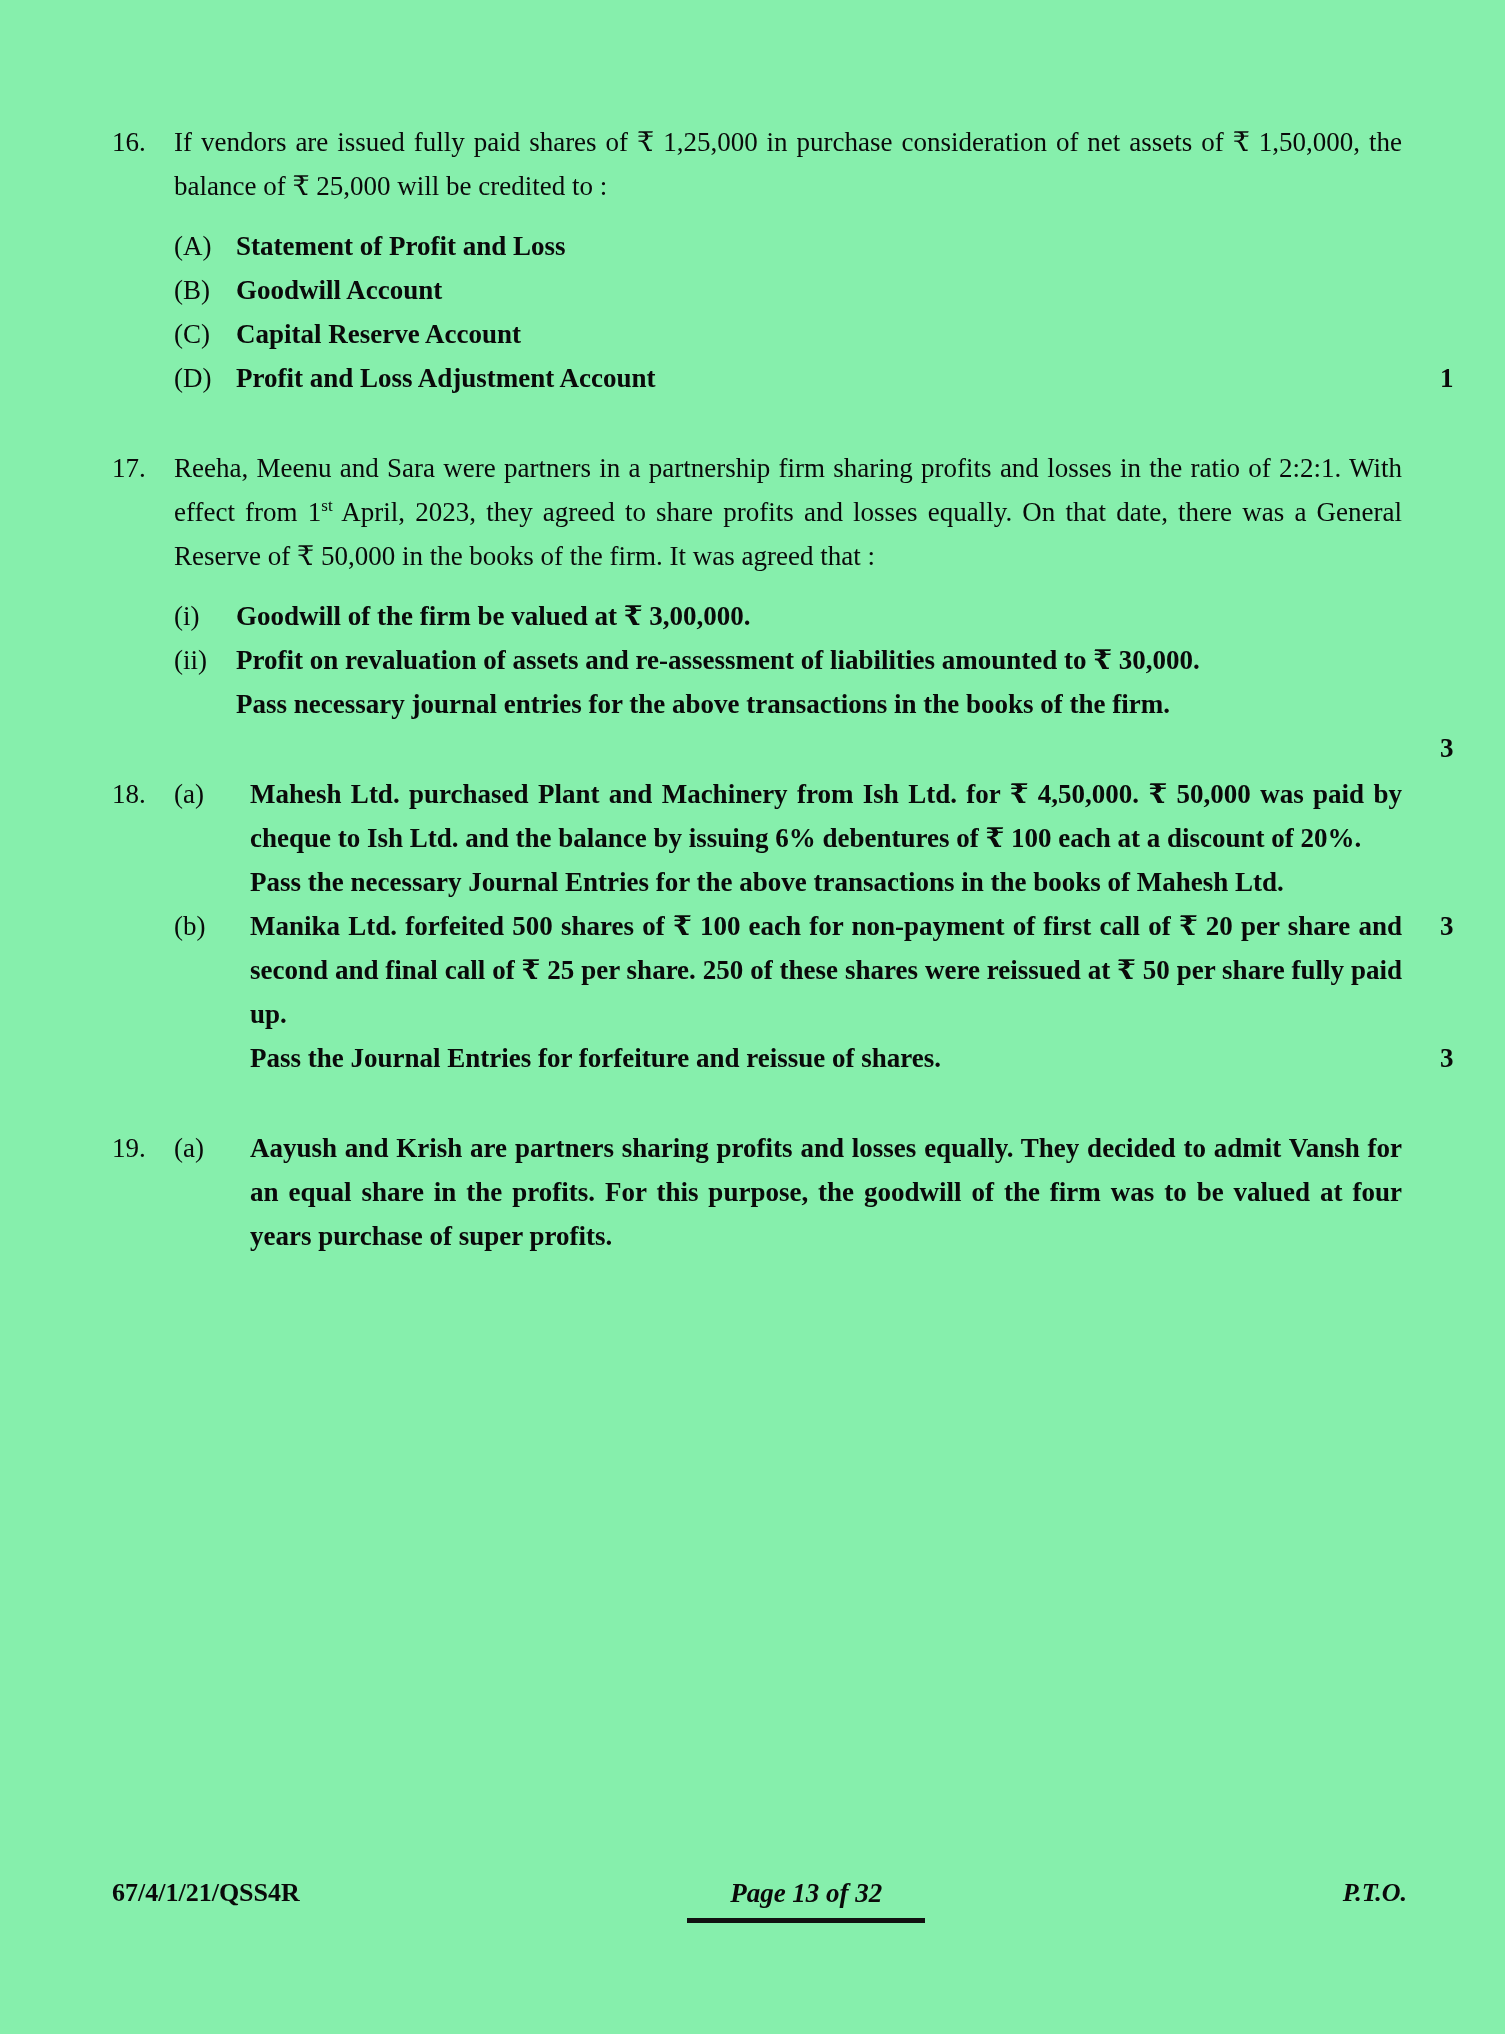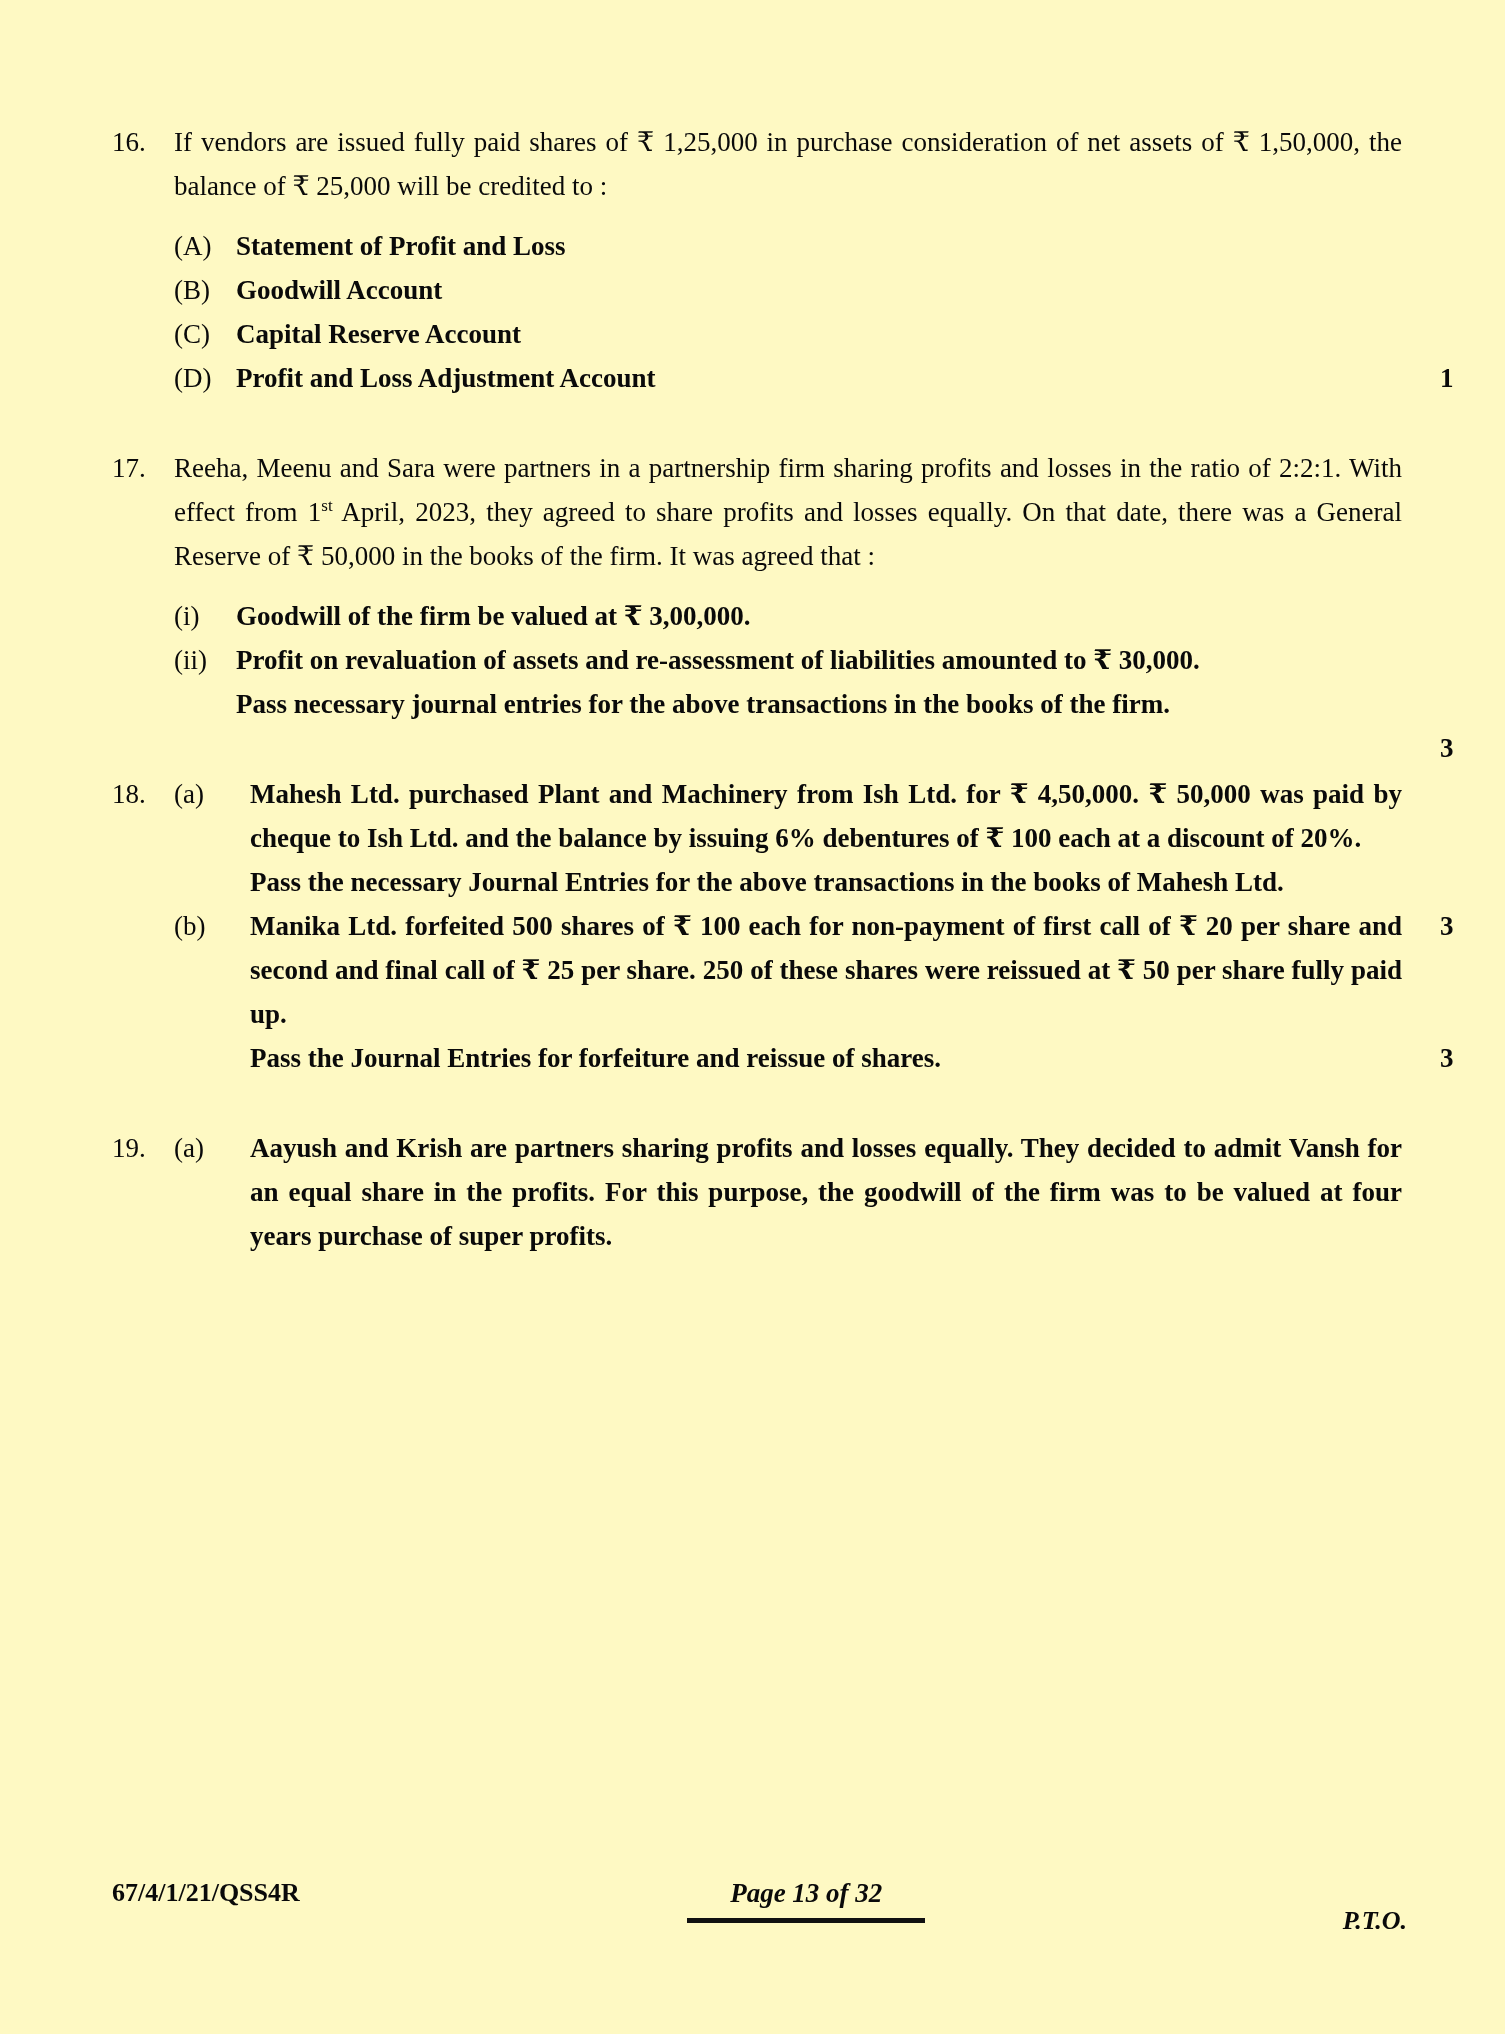--- a/index.html
+++ b/index.html
@@ -15,21 +15,21 @@
     font-family: "Liberation Serif", "DejaVu Serif", serif;
     color: #0a0a0a;
     overflow: hidden;
   }
 
   .page {
     position: absolute;
     left: 0; top: 0;
     width: 1505px;
     height: 2034px;
-    background: #fef9c3;
+    background: #86efac;
   }
 
   .content {
     position: absolute;
     left: 112px;
     top: 120px;
     width: 1290px;
   }
 
   
@@ -149,21 +149,20 @@
   .footer-rule {
     width: 238px;
     height: 5px;
     background: #111;
     margin: 9px auto 0 auto;
   }
   .footer-pto {
     font-size: 26px;
     font-weight: 700;
     font-style: italic;
-    margin-top: 28px;
   }
 </style>
 </head>
 <body>
 
 <div class="page">
   <div class="content">
 
     <div class="q-block">
       <div class="q-num">16.</div>

